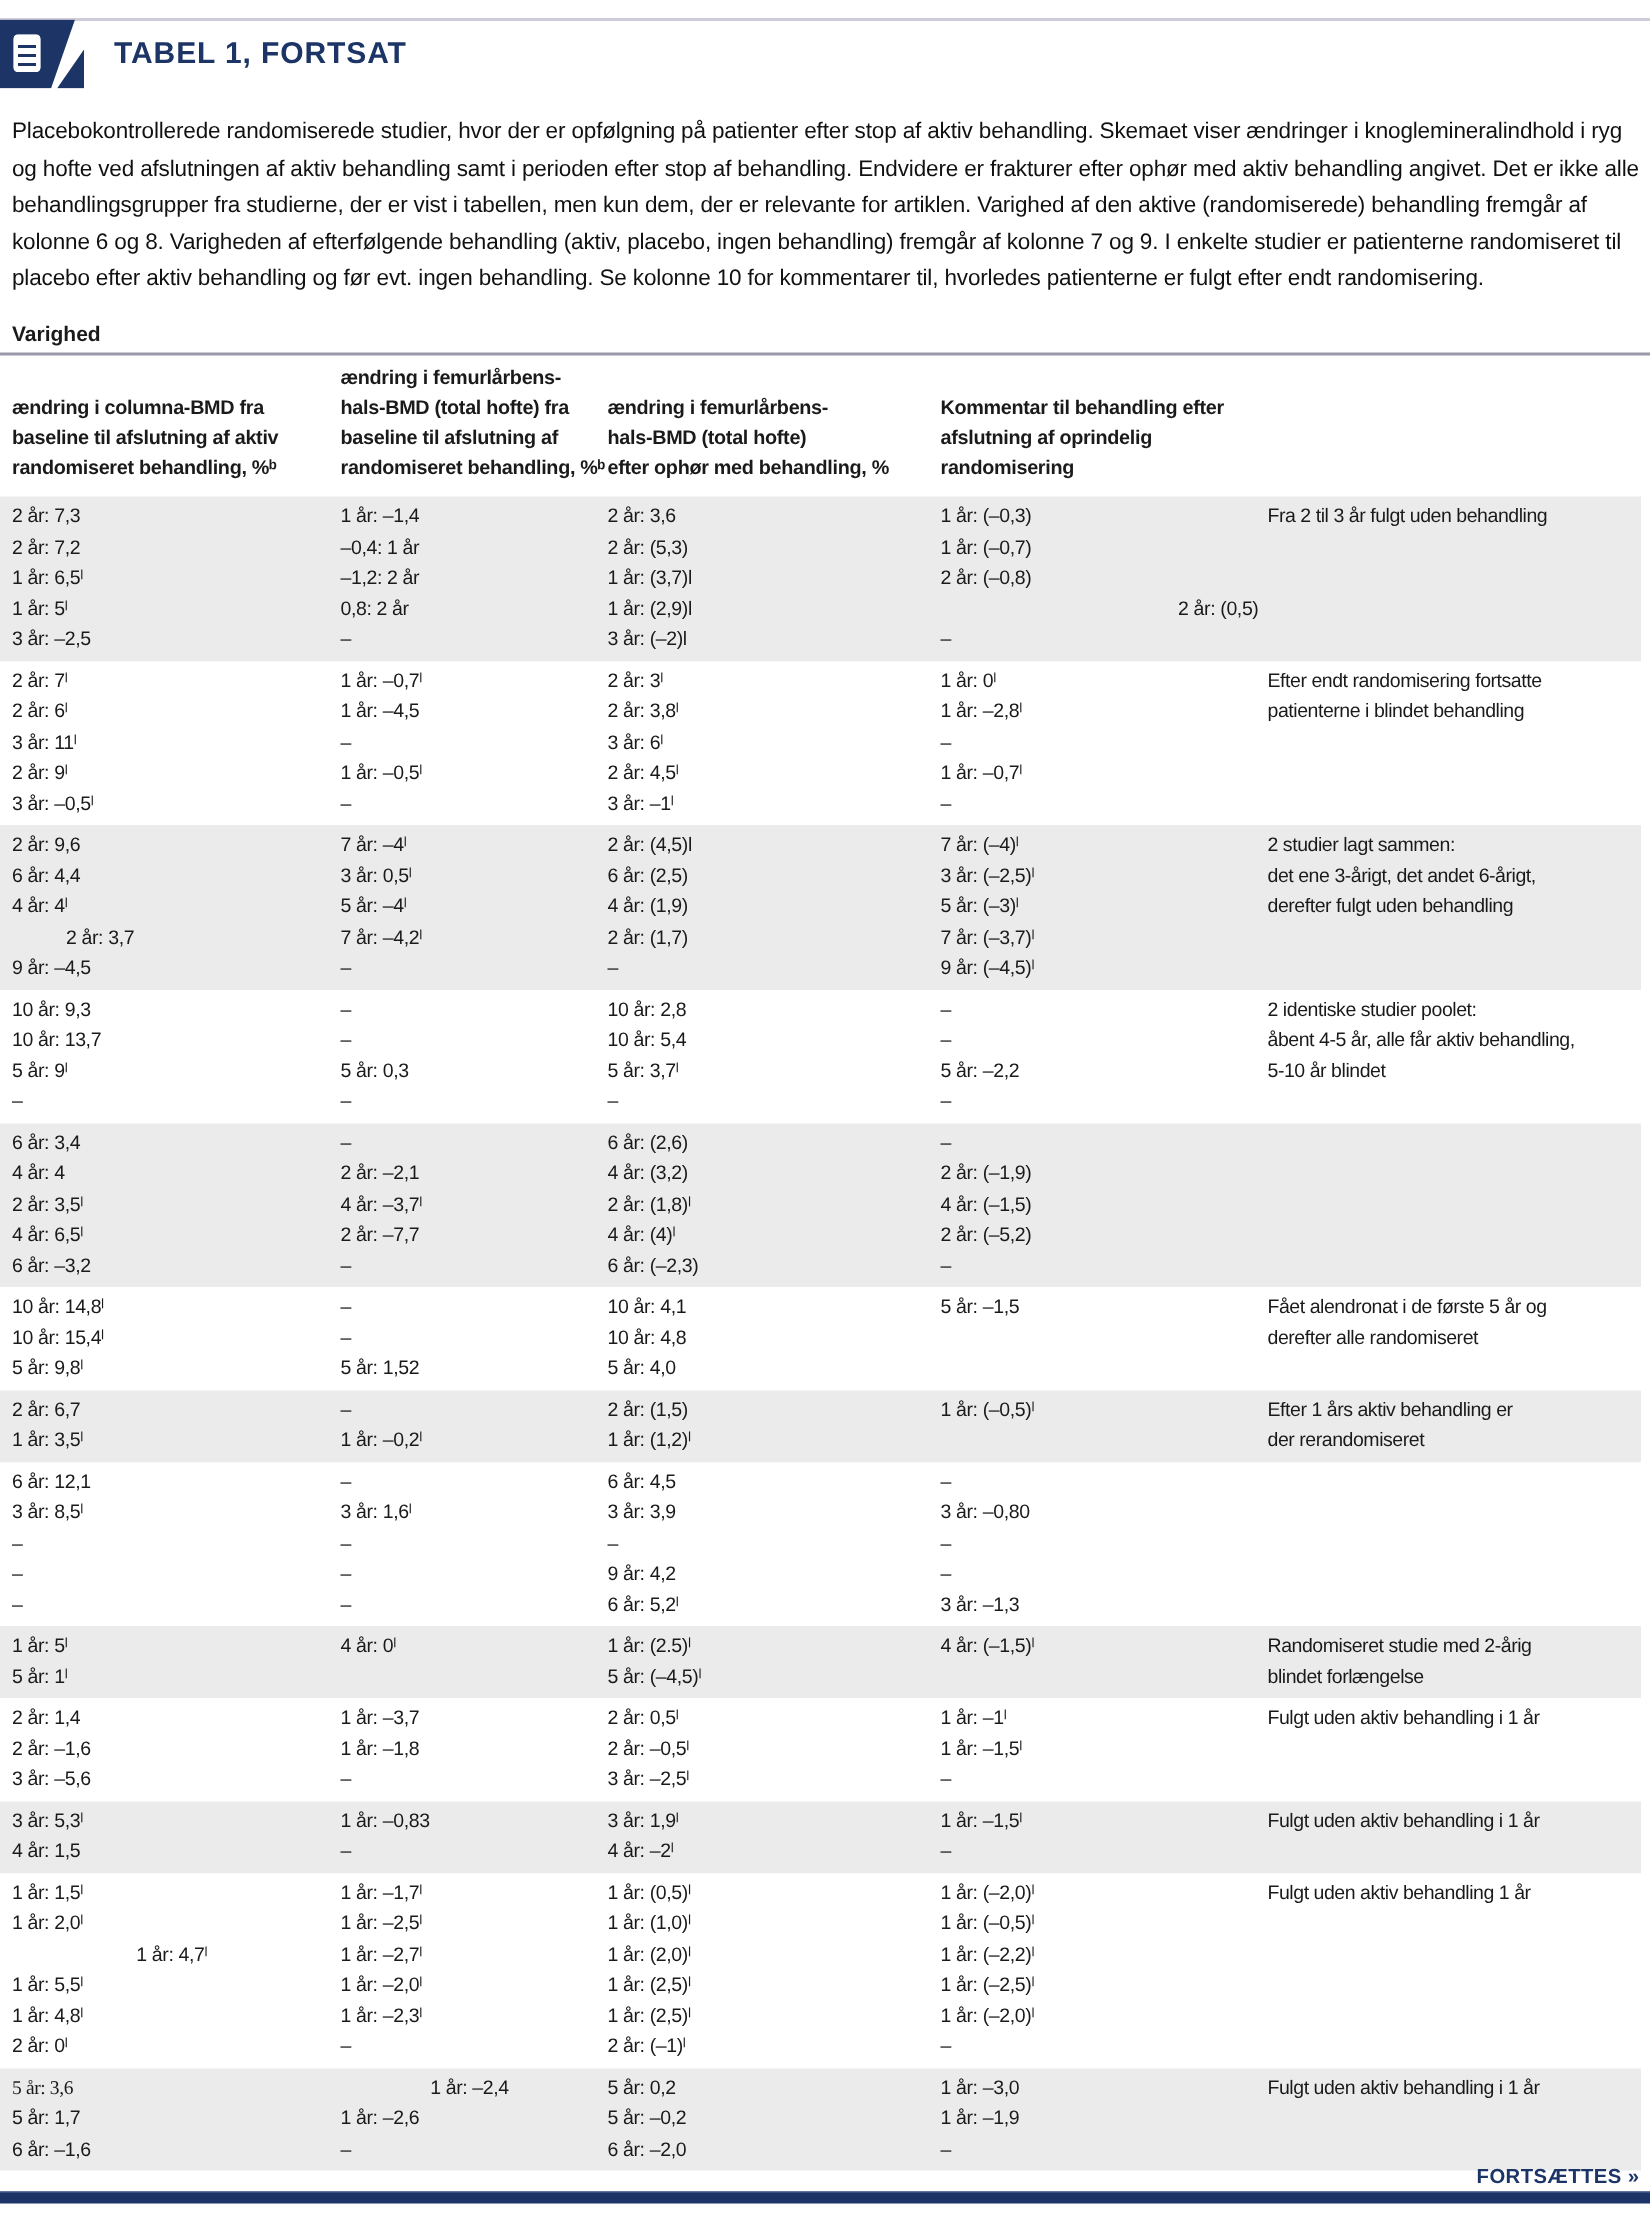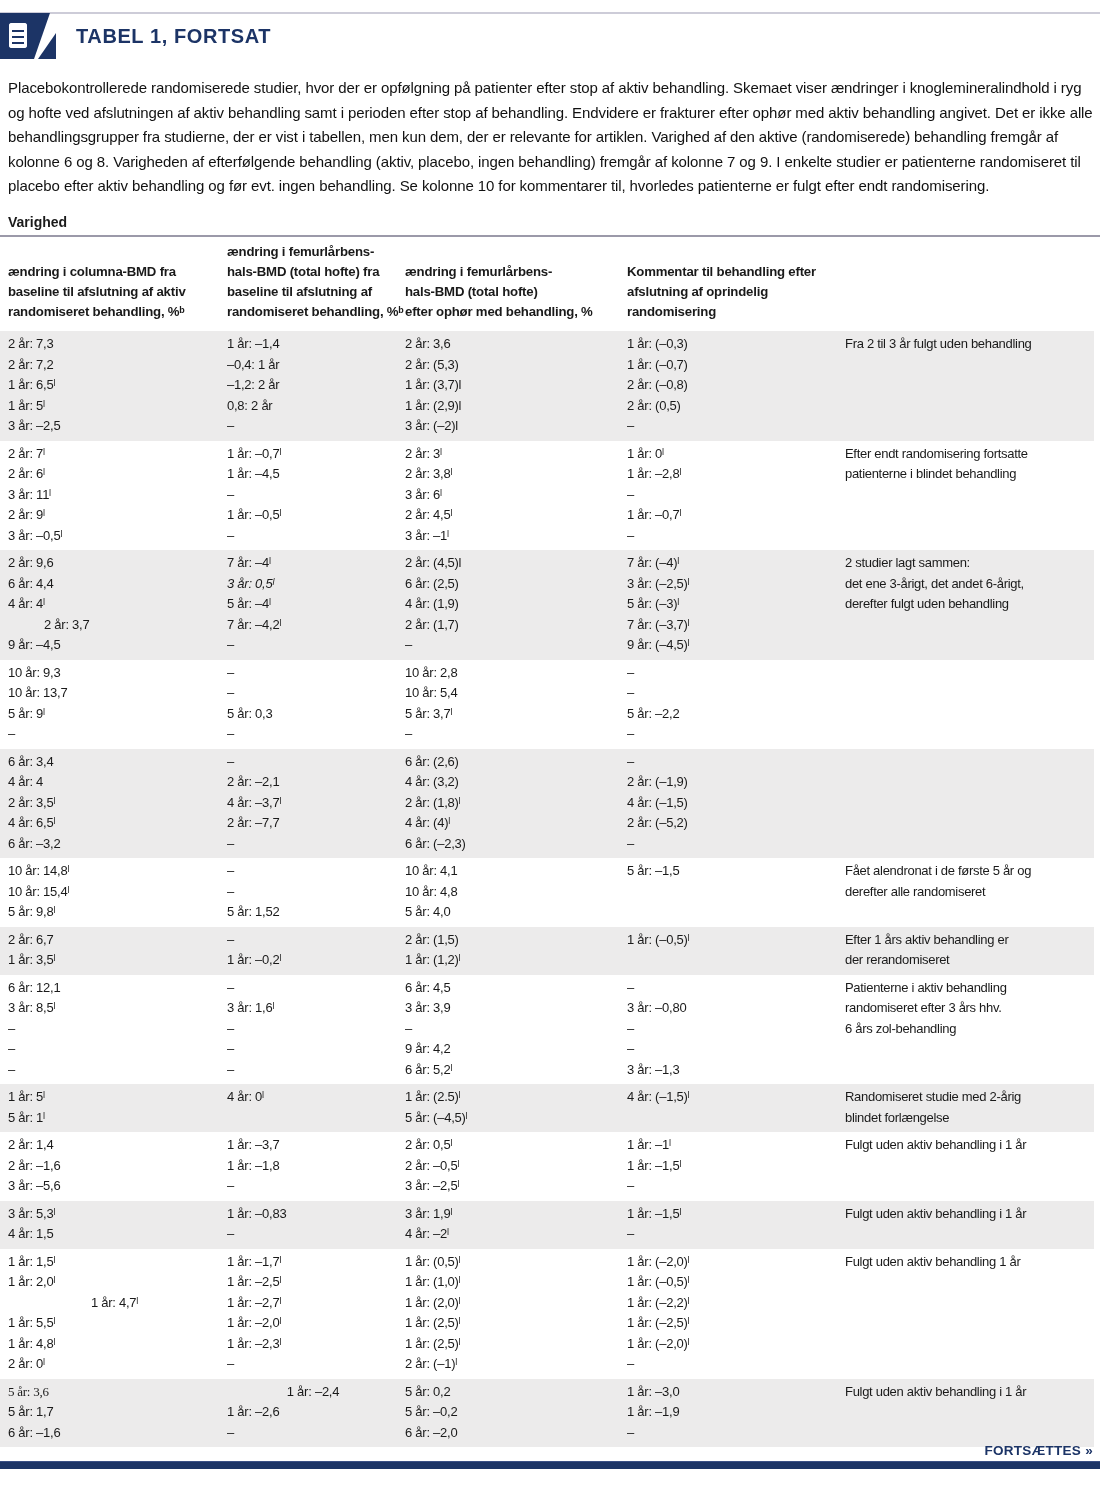--- a/index.html
+++ b/index.html
@@ -89,21 +89,21 @@
         <div class="cell" style="grid-area: 2 / 2;">–0,4: 1 år</div>
         <div class="cell" style="grid-area: 2 / 3;">2 år: (5,3)</div>
         <div class="cell" style="grid-area: 2 / 4;">1 år: (–0,7)</div>
         <div class="cell" style="grid-area: 3 / 1;">1 år: 6,5ˡ</div>
         <div class="cell" style="grid-area: 3 / 2;">–1,2: 2 år</div>
         <div class="cell" style="grid-area: 3 / 3;">1 år: (3,7)l</div>
         <div class="cell" style="grid-area: 3 / 4;">2 år: (–0,8)</div>
         <div class="cell" style="grid-area: 4 / 1;">1 år: 5ˡ</div>
         <div class="cell" style="grid-area: 4 / 2;">0,8: 2 år</div>
         <div class="cell" style="grid-area: 4 / 3;">1 år: (2,9)l</div>
-        <div class="cell" style="grid-area: 4 / 4;">2 år: (0,5)</div>
+        <div class="cell" style="grid-area: 4 / 4; text-align: right;">2 år: (0,5)</div>
         <div class="cell" style="grid-area: 5 / 1;">3 år: –2,5</div>
         <div class="cell" style="grid-area: 5 / 2;">–</div>
         <div class="cell" style="grid-area: 5 / 3;">3 år: (–2)l</div>
         <div class="cell" style="grid-area: 5 / 4;">–</div>
         <div class="cell comment pre" style="grid-area: 1 / 5 / span 5;">Fra 2 til 3 år  fulgt uden behandling</div>
       </div>
       <div class="group">
         <div class="cell" style="grid-area: 1 / 1;">2 år: 7ˡ</div>
         <div class="cell" style="grid-area: 1 / 2;">1 år: –0,7ˡ</div>
         <div class="cell" style="grid-area: 1 / 3;">2 år: 3ˡ</div>
@@ -126,21 +126,21 @@
         <div class="cell" style="grid-area: 5 / 4;">–</div>
         <div class="cell comment pre" style="grid-area: 1 / 5 / span 5;">Efter endt randomisering fortsatte
 patienterne i blindet behandling</div>
       </div>
       <div class="group stripe">
         <div class="cell" style="grid-area: 1 / 1;">2 år: 9,6</div>
         <div class="cell" style="grid-area: 1 / 2;">7 år: –4ˡ</div>
         <div class="cell" style="grid-area: 1 / 3;">2 år: (4,5)l</div>
         <div class="cell" style="grid-area: 1 / 4;">7 år: (–4)ˡ</div>
         <div class="cell" style="grid-area: 2 / 1;">6 år: 4,4</div>
-        <div class="cell" style="grid-area: 2 / 2; font-style: italic;">3 år: 0,5ˡ</div>
+        <div class="cell" style="grid-area: 2 / 2;">3 år: 0,5ˡ</div>
         <div class="cell" style="grid-area: 2 / 3;">6 år: (2,5)</div>
         <div class="cell" style="grid-area: 2 / 4;">3 år: (–2,5)ˡ</div>
         <div class="cell" style="grid-area: 3 / 1;">4 år: 4ˡ</div>
         <div class="cell" style="grid-area: 3 / 2;">5 år: –4ˡ</div>
         <div class="cell" style="grid-area: 3 / 3;">4 år: (1,9)</div>
         <div class="cell" style="grid-area: 3 / 4;">5 år: (–3)ˡ</div>
         <div class="cell" style="grid-area: 4 / 1; margin-left: 36px;">2 år: 3,7</div>
         <div class="cell" style="grid-area: 4 / 2;">7 år: –4,2ˡ</div>
         <div class="cell" style="grid-area: 4 / 3;">2 år: (1,7)</div>
         <div class="cell" style="grid-area: 4 / 4;">7 år: (–3,7)ˡ</div>
@@ -162,20 +162,23 @@
         <div class="cell" style="grid-area: 2 / 3;">10 år: 5,4</div>
         <div class="cell" style="grid-area: 2 / 4;">–</div>
         <div class="cell" style="grid-area: 3 / 1;">5 år: 9ˡ</div>
         <div class="cell" style="grid-area: 3 / 2;">5 år: 0,3</div>
         <div class="cell" style="grid-area: 3 / 3;">5 år: 3,7ˡ</div>
         <div class="cell" style="grid-area: 3 / 4;">5 år: –2,2</div>
         <div class="cell" style="grid-area: 4 / 1;">–</div>
         <div class="cell" style="grid-area: 4 / 2;">–</div>
         <div class="cell" style="grid-area: 4 / 3;">–</div>
         <div class="cell" style="grid-area: 4 / 4;">–</div>
+        <div class="cell comment pre" style="grid-area: 1 / 5 / span 4;">2 identiske studier poolet:
+åbent 4-5 år, alle får aktiv behandling,
+5-10 år blindet</div>
       </div>
       <div class="group stripe">
         <div class="cell" style="grid-area: 1 / 1;">6 år: 3,4</div>
         <div class="cell" style="grid-area: 1 / 2;">–</div>
         <div class="cell" style="grid-area: 1 / 3;">6 år: (2,6)</div>
         <div class="cell" style="grid-area: 1 / 4;">–</div>
         <div class="cell" style="grid-area: 2 / 1;">4 år: 4</div>
         <div class="cell" style="grid-area: 2 / 2;">2 år: –2,1</div>
         <div class="cell" style="grid-area: 2 / 3;">4 år: (3,2)</div>
         <div class="cell" style="grid-area: 2 / 4;">2 år: (–1,9)</div>
@@ -234,23 +237,20 @@
         <div class="cell" style="grid-area: 3 / 3;">–</div>
         <div class="cell" style="grid-area: 3 / 4;">–</div>
         <div class="cell" style="grid-area: 4 / 1;">–</div>
         <div class="cell" style="grid-area: 4 / 2;">–</div>
         <div class="cell" style="grid-area: 4 / 3;">9 år: 4,2</div>
         <div class="cell" style="grid-area: 4 / 4;">–</div>
         <div class="cell" style="grid-area: 5 / 1;">–</div>
         <div class="cell" style="grid-area: 5 / 2;">–</div>
         <div class="cell" style="grid-area: 5 / 3;">6 år: 5,2ˡ</div>
         <div class="cell" style="grid-area: 5 / 4;">3 år: –1,3</div>
-        <div class="cell comment pre" style="grid-area: 1 / 5 / span 5;">Patienterne i aktiv behandling
-randomiseret efter 3 års hhv.
-6 års zol-behandling</div>
       </div>
       <div class="group stripe">
         <div class="cell" style="grid-area: 1 / 1;">1 år: 5ˡ</div>
         <div class="cell" style="grid-area: 1 / 2;">4 år: 0ˡ</div>
         <div class="cell" style="grid-area: 1 / 3;">1 år: (2.5)ˡ</div>
         <div class="cell" style="grid-area: 1 / 4;">4 år: (–1,5)ˡ</div>
         <div class="cell" style="grid-area: 2 / 1;">5 år: 1ˡ</div>
         <div class="cell" style="grid-area: 2 / 2;"></div>
         <div class="cell" style="grid-area: 2 / 3;">5 år: (–4,5)ˡ</div>
         <div class="cell" style="grid-area: 2 / 4;"></div>

